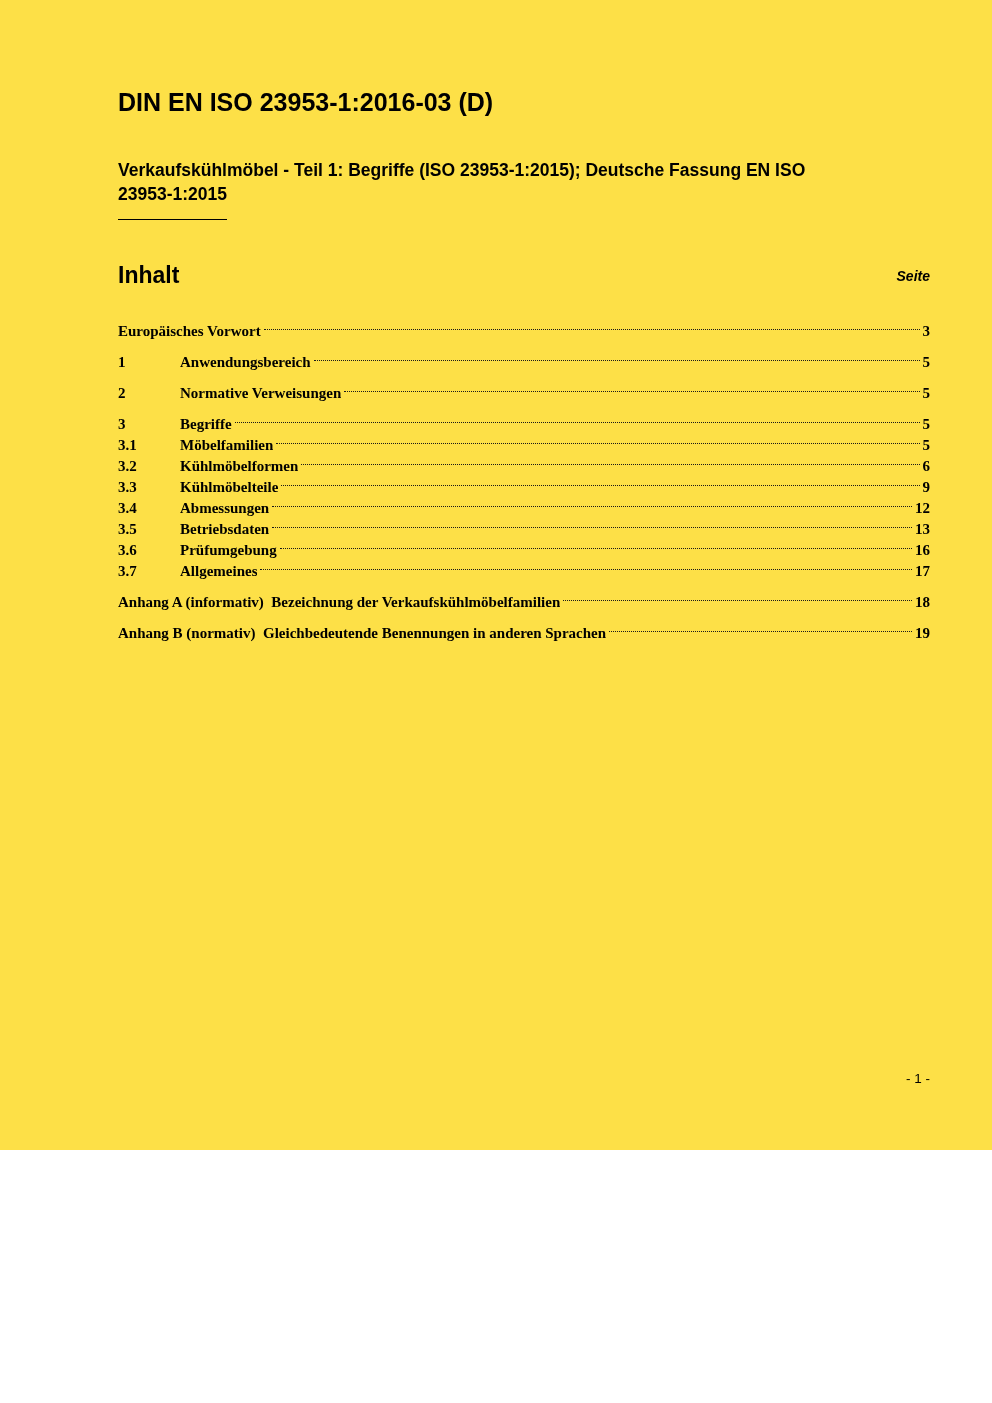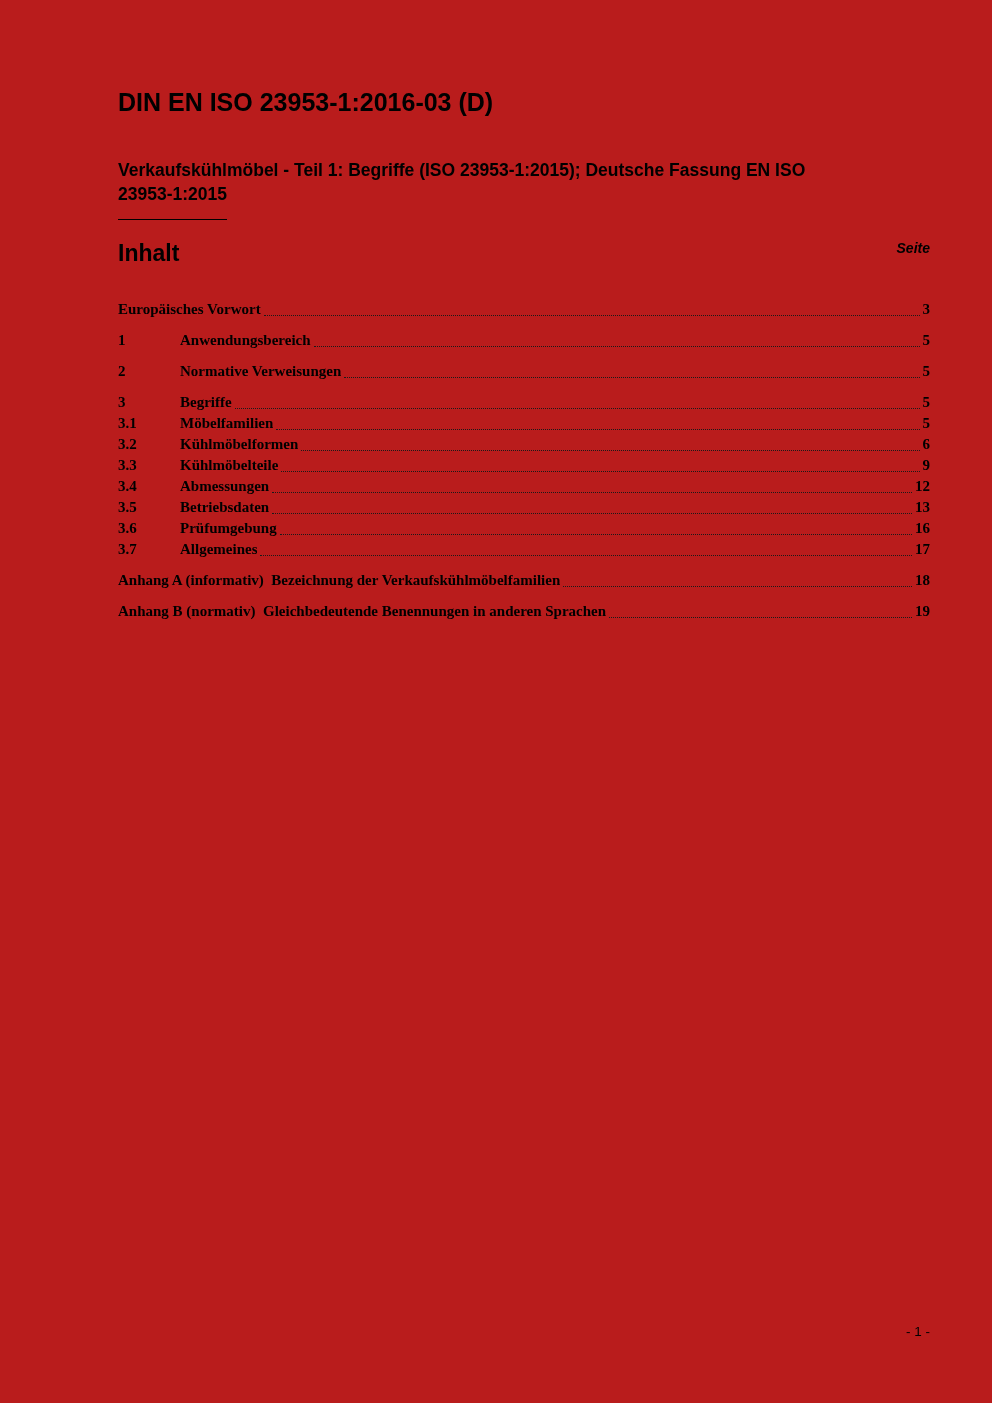--- a/index.html
+++ b/index.html
@@ -3,22 +3,22 @@
 <meta charset="utf-8">
 <style>
   html, body {
     margin: 0;
     padding: 0;
     background: #ffffff;
   }
   .page {
     position: relative;
     width: 992px;
-    height: 1403px;
-    background: #b91c1c;
+    height: 1150px;
+    background: #fde047;
     overflow: hidden;
     font-family: "Liberation Sans", sans-serif;
     color: #000;
   }
   .content {
     position: absolute;
     left: 118px;
     right: 62px;
     top: 0;
   }
@@ -35,45 +35,45 @@
     font-weight: bold;
     font-size: 17.5px;
     line-height: 24px;
   }
   .doc-title .underlined {
     display: inline-block;
     border-bottom: 1.5px solid #000;
     padding-bottom: 13px;
   }
   .toc-header {
-    margin-top: 20px;
+    margin-top: 42px;
     display: flex;
     justify-content: space-between;
-    align-items: flex-start;
+    align-items: center;
   }
   .toc-heading {
     font-family: "Liberation Sans", sans-serif;
     font-weight: bold;
     font-size: 23px;
   }
   .toc-page-col {
     font-family: "Liberation Sans", sans-serif;
     font-weight: bold;
     font-size: 14px;
     font-style: italic;
   }
   .toc-list {
     margin-top: 32px;
     font-family: "Liberation Serif", serif;
     font-weight: bold;
     font-size: 15px;
   }
   .toc-row {
     display: flex;
-    align-items: flex-end;
+    align-items: center;
     line-height: 21px;
     margin-top: 0;
   }
   .toc-row.gap {
     margin-top: 10px;
   }
   .toc-num {
     flex: 0 0 62px;
     width: 62px;
   }

